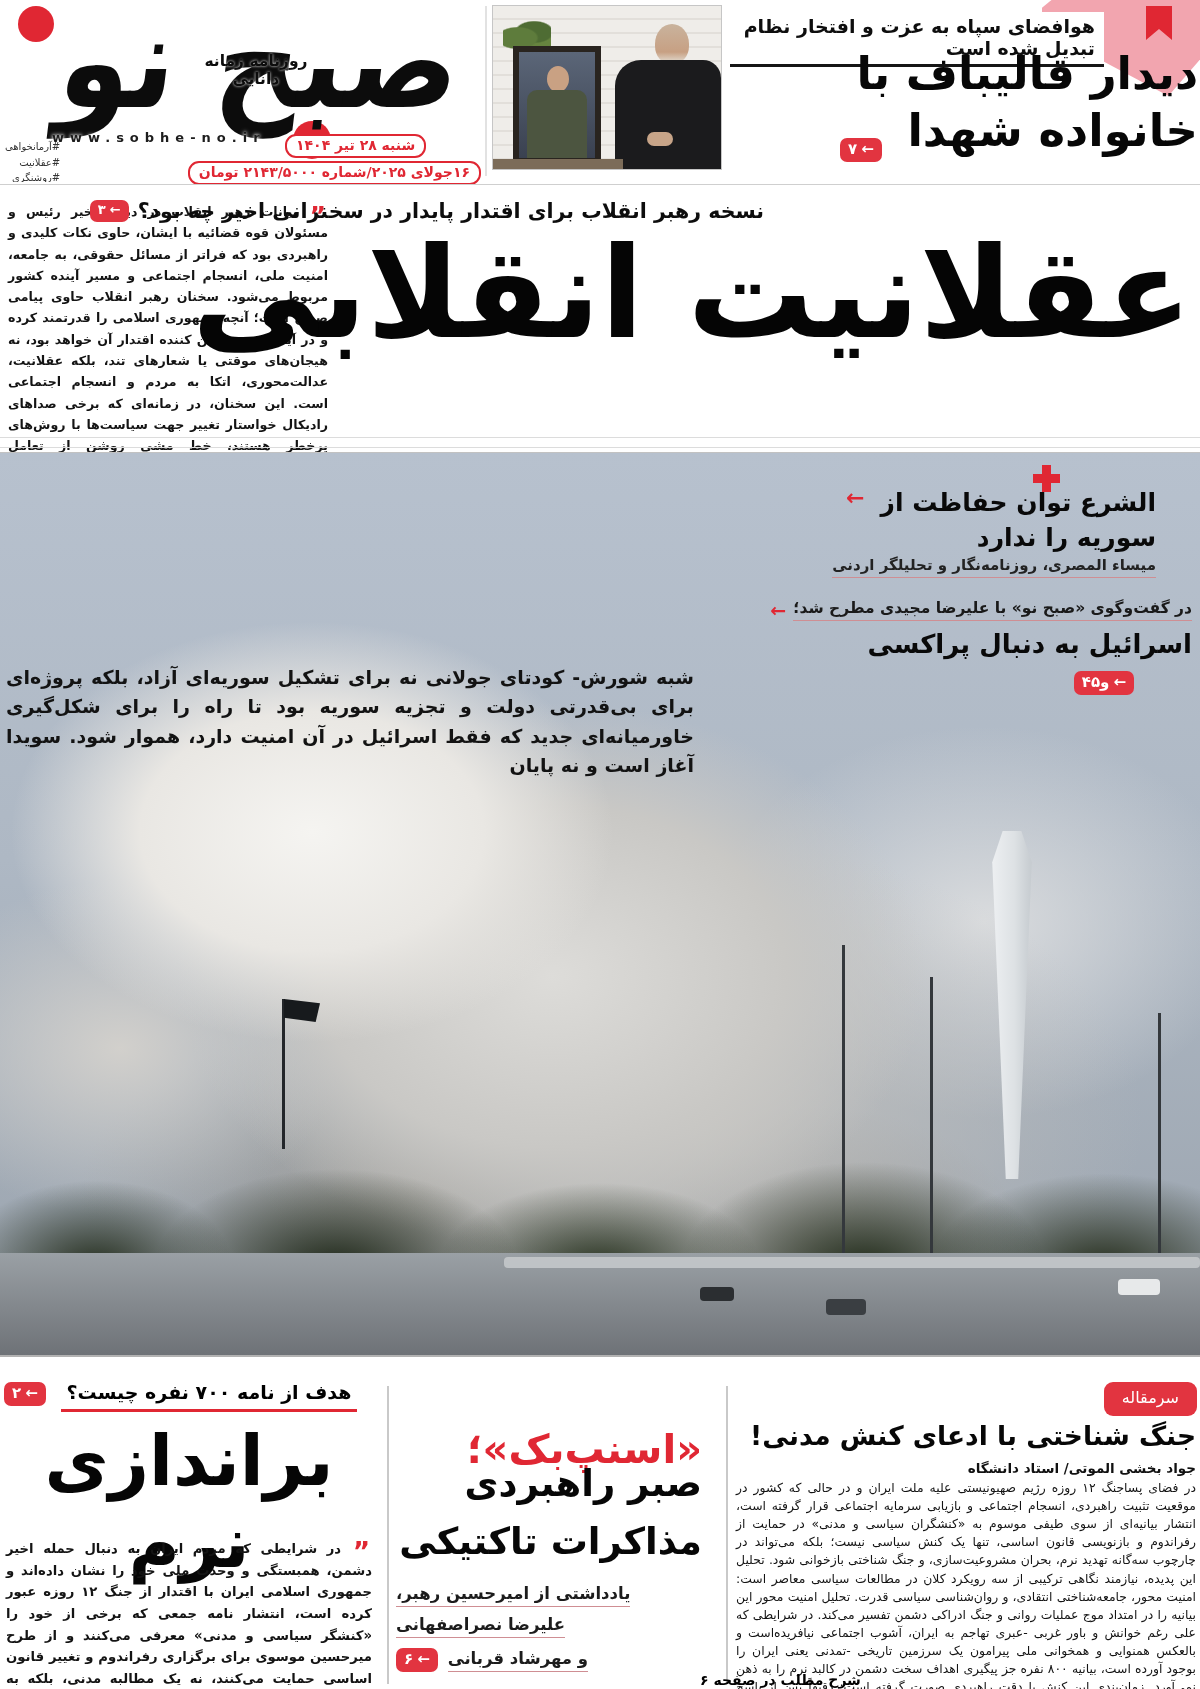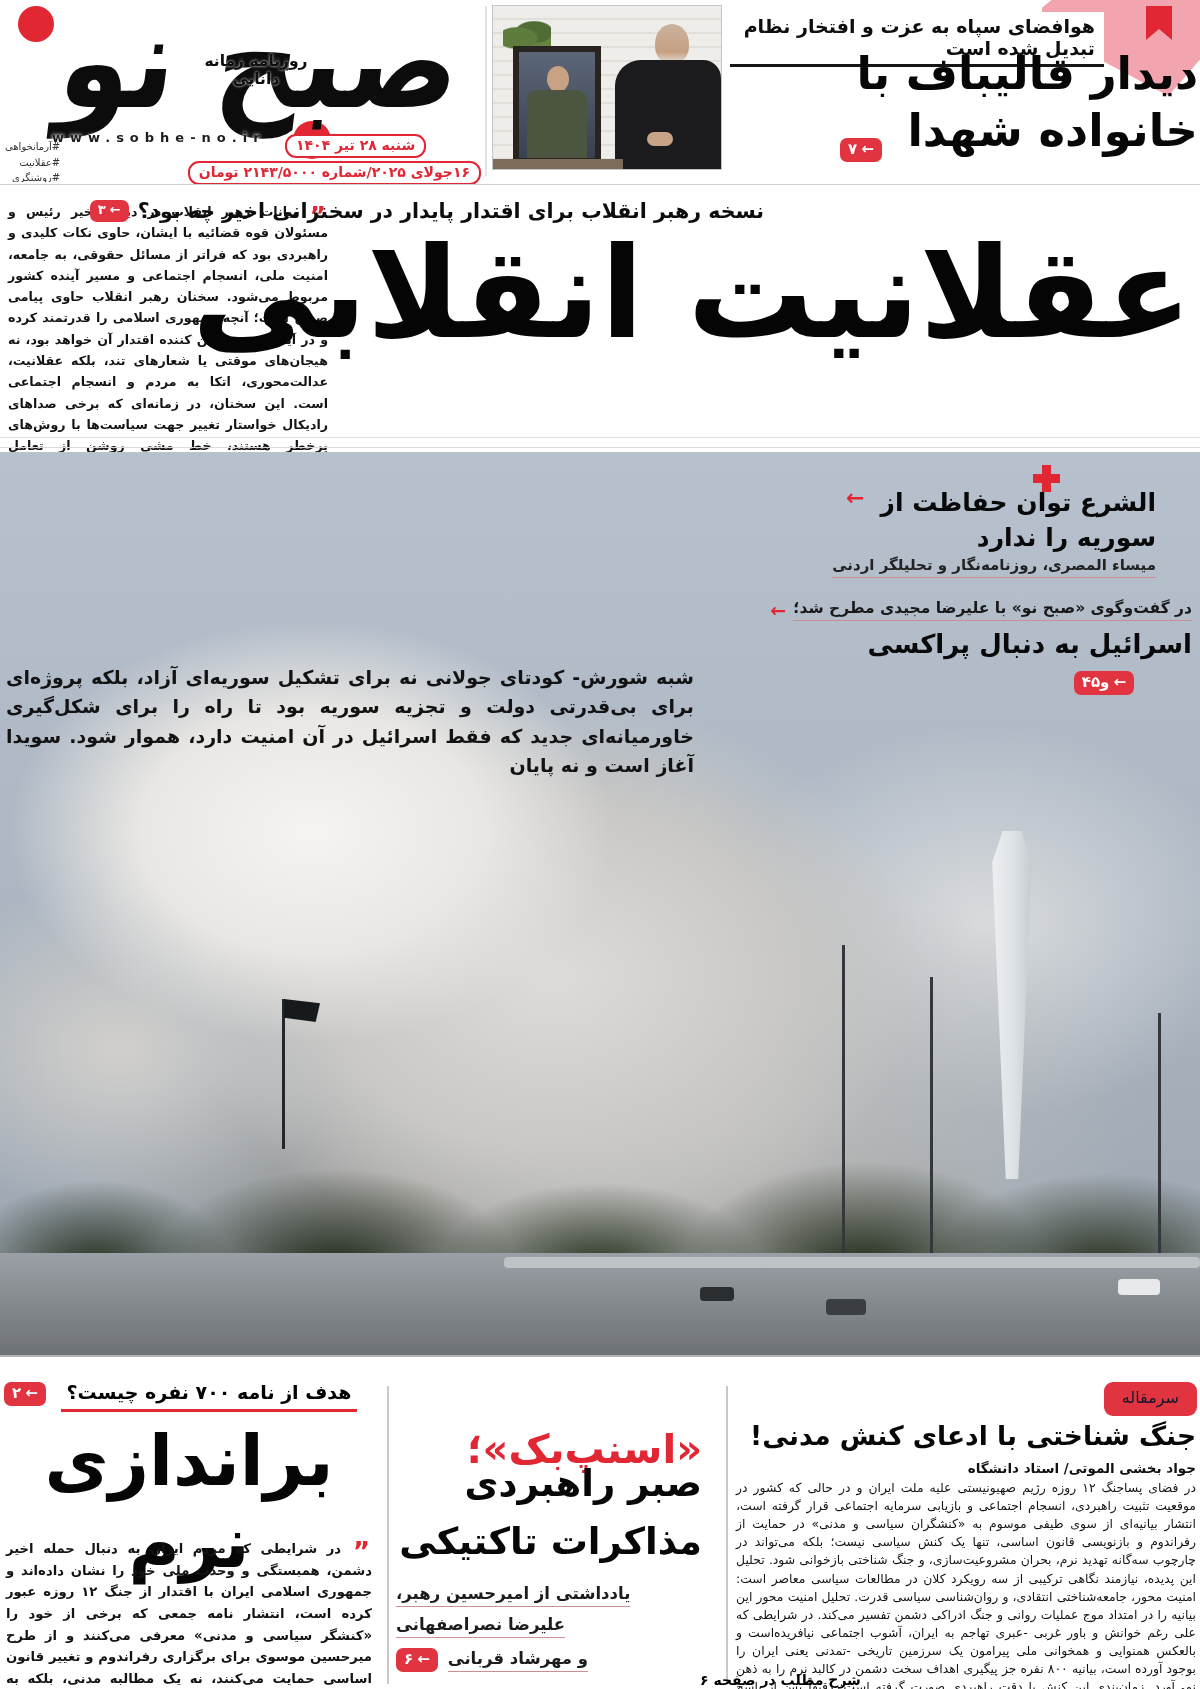--- a/index.html
+++ b/index.html
@@ -67,21 +67,21 @@
   .flag{position:absolute;left:282px;top:546px;width:3px;height:150px;background:#23262a;}
   .flag:before{content:"";position:absolute;left:2px;top:0;width:36px;height:23px;background:#171a1d;
     clip-path:polygon(0 0,100% 18%,88% 100%,0 82%);}
   
   .bl-kick{font-size:19px;font-weight:800;border-bottom:3px solid var(--red);display:inline-block;padding:1px 6px 6px;}
   .bl-hl{font-size:70px;font-weight:900;letter-spacing:-2px;color:#060606;}
   .bl-quote{font-size:13.2px;font-weight:700;line-height:1.64;}
   .bm-red{font-size:40px;font-weight:900;color:var(--red);letter-spacing:-1px;}
   .bm-black{font-size:37px;font-weight:900;color:#070707;letter-spacing:-1px;}
   .bm-by{font-size:16.5px;font-weight:600;color:#1c1c1c;}
-  .ed-tab{background:var(--badge);color:#0f172a;border-radius:9px;padding:6px 18px 9px;font-size:16px;display:inline-block;}
+  .ed-tab{background:var(--badge);color:#ffffff;border-radius:9px;padding:6px 18px 9px;font-size:16px;display:inline-block;}
   .ed-hl{font-size:26.5px;font-weight:900;color:#070707;text-align:right;}
   .ed-by{font-size:13.5px;font-weight:800;color:#111;}
   .ed-body{font-size:12.4px;line-height:1.46;}
   .ed-foot{font-size:14px;font-weight:800;}
   
   .tphoto{left:492px;top:5px;width:230px;height:165px;border:1px solid #c6c6c6;overflow:hidden;
     background:repeating-linear-gradient(#efede9 0 12px,#e2dfda 12px 14px);}
 </style>
 </head>
 <body>

